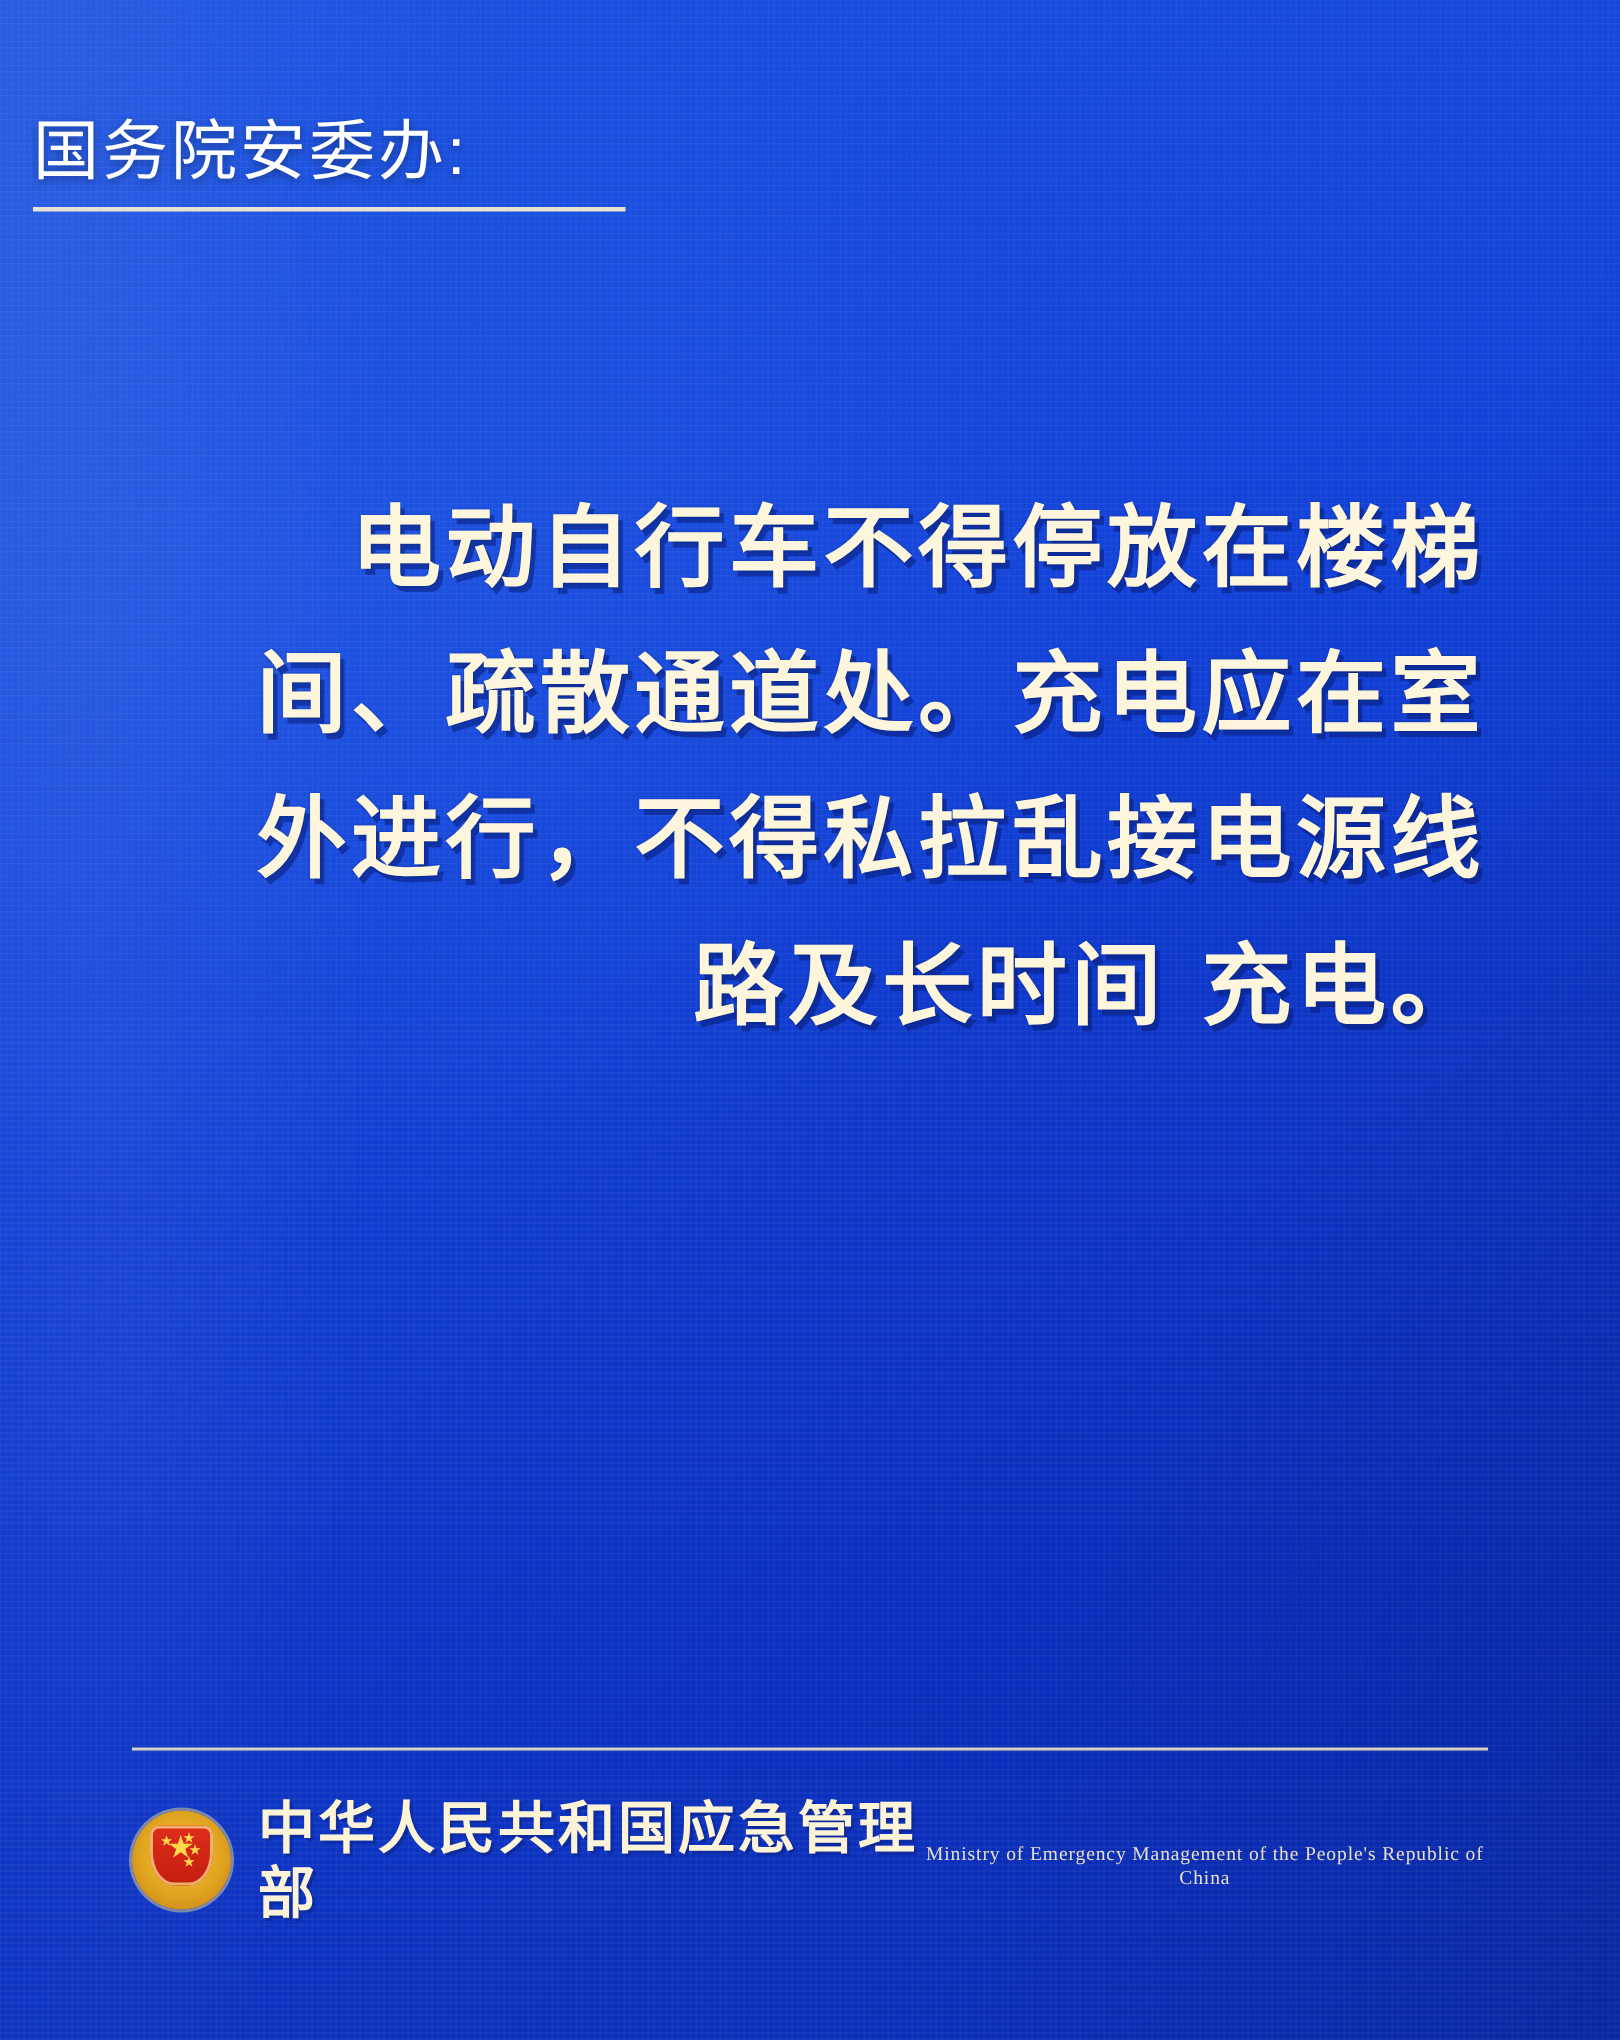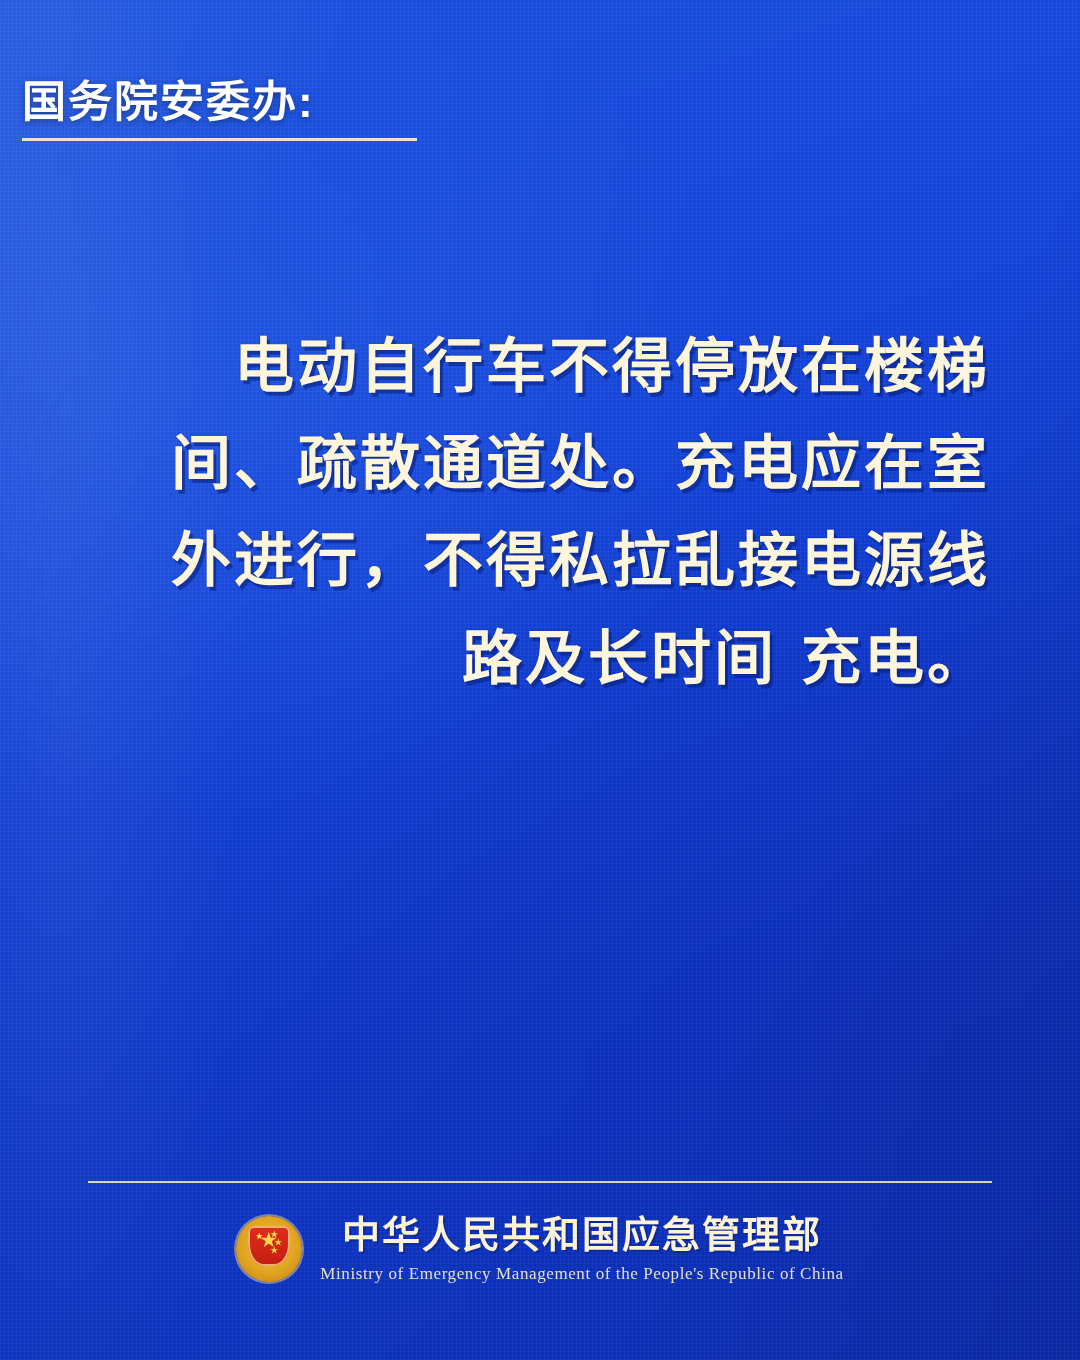--- a/index.html
+++ b/index.html
@@ -45,21 +45,21 @@
 
   .header {
     position: absolute;
     top: 78px;
     left: 22px;
     right: 22px;
   }
   .header-title {
     color: #ffffff;
     font-size: 44px;
-    font-weight: bold;
+    font-weight: normal;
     letter-spacing: 2px;
     line-height: 1.1;
     margin: 0 0 12px 0;
     text-shadow: 0 2px 6px rgba(0,0,0,0.35);
   }
   .header-rule {
     height: 3px;
     width: 395px;
     background: #f3ead0;
     opacity: 0.95;
@@ -135,39 +135,39 @@
     font-size: 8px;
     line-height: 8px;
   }
   .emblem .s1 { left: 19px; top: 17px; }
   .emblem .s2 { left: 34px; top: 15px; }
   .emblem .s3 { left: 38px; top: 23px; }
   .emblem .s4 { left: 34px; top: 31px; }
 
   .brand-text {
     display: flex;
-    flex-direction: column;
     align-items: center;
   }
   .brand-cn {
     color: #fdf3d6;
     font-family: "DejaVu Serif", "Liberation Serif", serif;
     font-weight: bold;
     font-size: 38px;
     letter-spacing: 2px;
     line-height: 1.15;
     text-shadow: 2px 2px 0 rgba(8,30,120,0.45);
   }
   .brand-en {
     color: #f3e8c8;
-    font-size: 17px;
+    font-size: 13px;
     letter-spacing: 0.6px;
     margin-top: 7px;
     opacity: 0.95;
     font-family: "Liberation Serif", serif;
+    text-align: center;
   }
 </style>
 </head>
 <body>
 
 <div class="poster">
   <div class="texture"></div>
   <div class="folds"></div>
 
   <div class="header">

